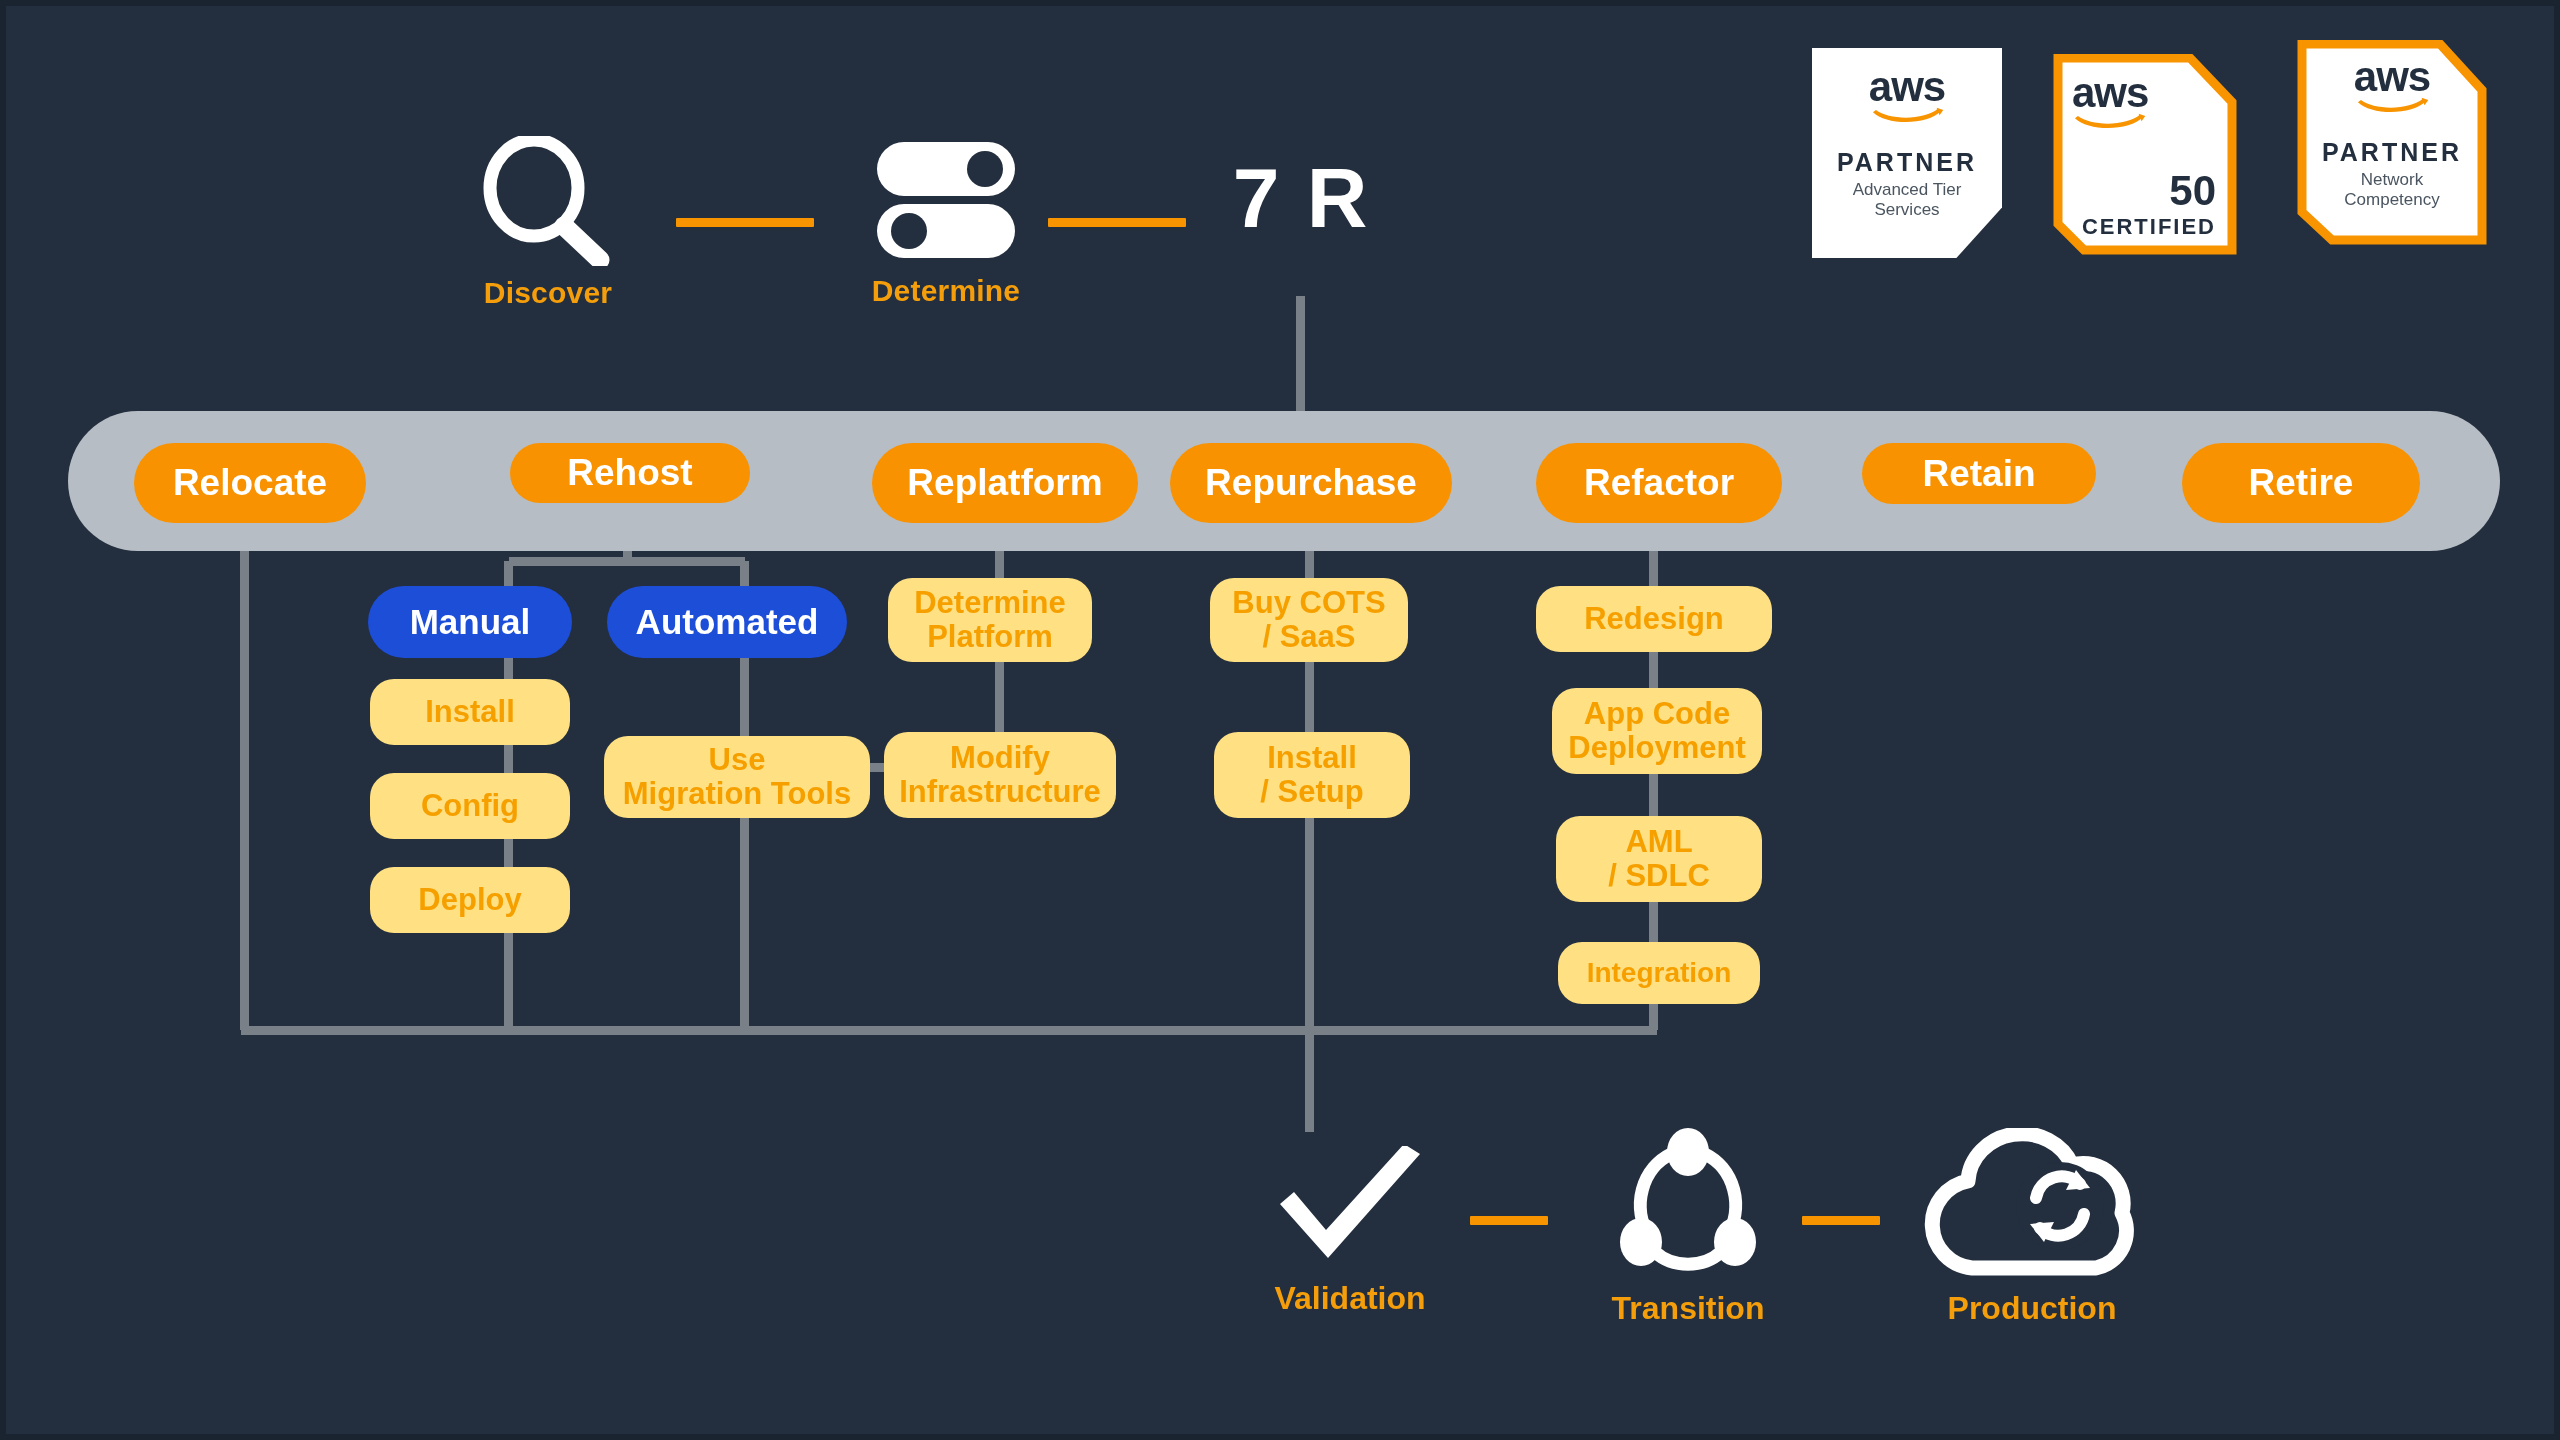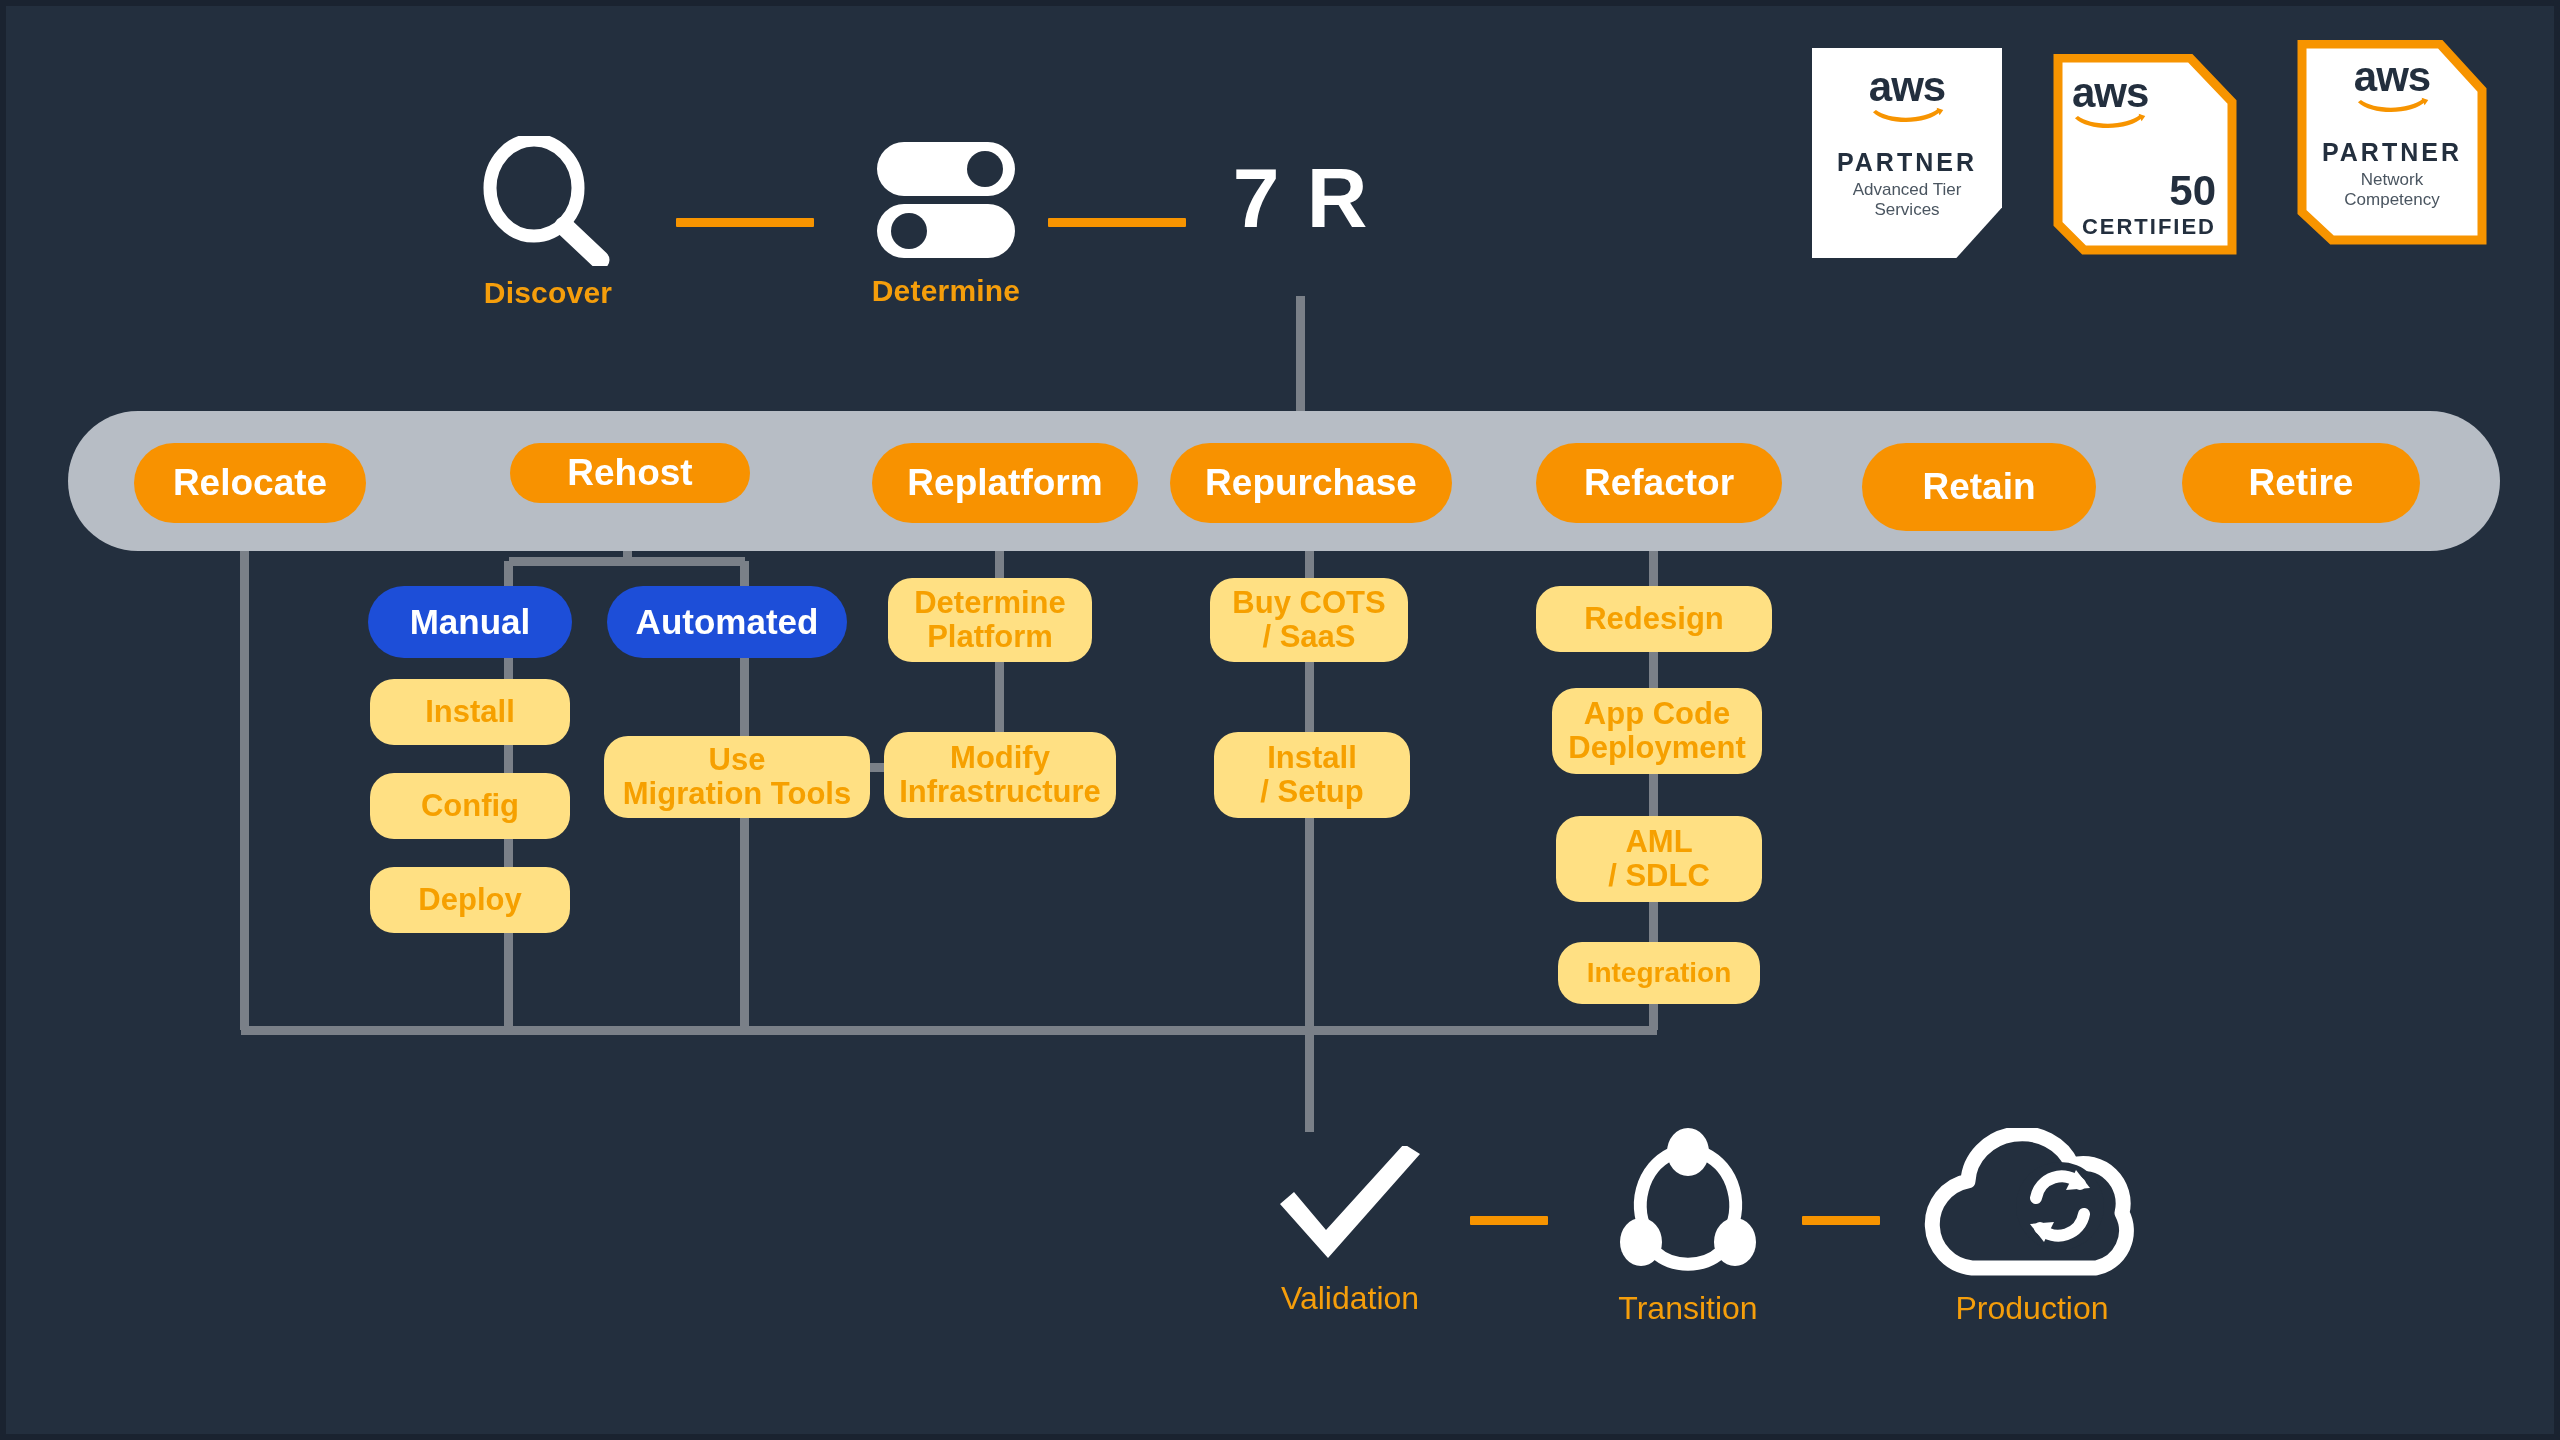--- a/index.html
+++ b/index.html
@@ -85,21 +85,21 @@
   .sub-soft{
     position:absolute;background:#FFE083;border-radius:24px;
     display:flex;align-items:center;justify-content:center;
     color:#F6A000;font-weight:bold;font-size:31px;text-align:center;
     line-height:34px;
   }
   .sub-soft.sm{font-size:28px;line-height:30px;}
 
   
   .bot{position:absolute;display:flex;flex-direction:column;align-items:center;}
-  .bot-label{color:#F59E0B;font-weight:normal;font-size:32px;margin-top:12px;white-space:nowrap;}
+  .bot-label{color:#F59E0B;font-weight:bold;font-size:32px;margin-top:12px;white-space:nowrap;}
 </style>
 </head>
 <body>
 
 <div id="stage">
 
   <svg id="connectors" viewBox="0 0 2560 1440" preserveAspectRatio="none">
     <g stroke="#7A8088" stroke-width="9" fill="none" shape-rendering="crispEdges">
 
       <line x1="1301" y1="292" x2="1301" y2="470"></line>
@@ -207,21 +207,21 @@
   </div>
   <div class="r-pill" style="left:866px;top:437px;width:266px;height:80px;">
     <span>Replatform</span>
   </div>
   <div class="r-pill" style="left:1164px;top:437px;width:282px;height:80px;">
     <span>Repurchase</span>
   </div>
   <div class="r-pill" style="left:1530px;top:437px;width:246px;height:80px;">
     <span>Refactor</span>
   </div>
-  <div class="r-pill" style="left:1856px;top:437px;width:234px;height:88px;">
+  <div class="r-pill" style="left:1856px;top:437px;width:234px;height:61px;">
     <span>Retain</span>
   </div>
   <div class="r-pill" style="left:2176px;top:437px;width:238px;height:80px;">
     <span>Retire</span>
   </div>
 
   <div class="sub-strong" style="left:362px;top:580px;width:204px;height:72px;">
     <span>Manual</span>
   </div>
   <div class="sub-soft" style="left:364px;top:673px;width:200px;height:66px;">

